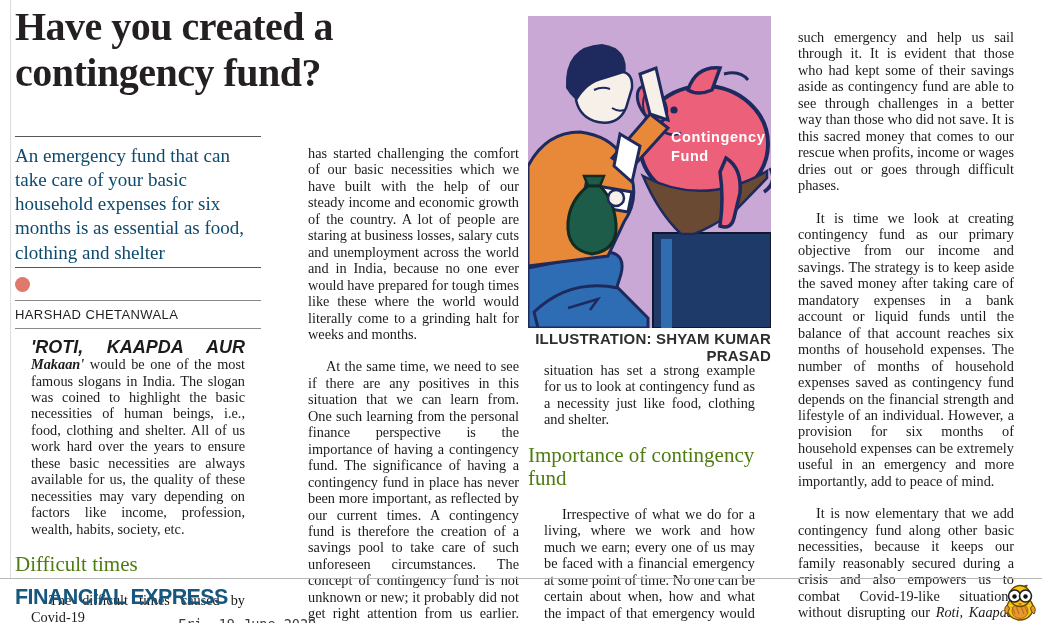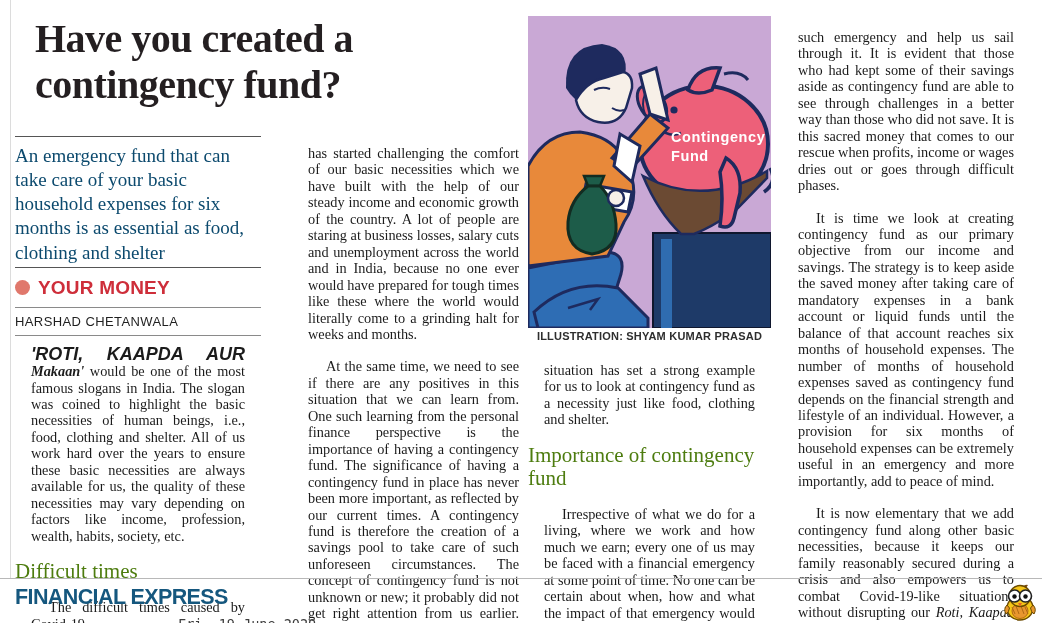--- a/index.html
+++ b/index.html
@@ -2,23 +2,23 @@
 <html><head>
 <meta charset="utf-8">
 <style>
   html,body{margin:0;padding:0;background:#ffffff;}
   body{width:1042px;height:623px;position:relative;overflow:hidden;
        font-family:"Liberation Serif", serif;color:#1c1c1c;}
 
   .page-edge{position:absolute;left:10px;top:0;width:1px;height:578px;background:#dcdcdc;}
 
   
-  .headline{position:absolute;left:15px;top:16px;width:440px;
+  .headline{position:absolute;left:15px;top:4px;width:440px;
     font-family:"Liberation Serif", serif;font-weight:600;font-size:40px;
-    line-height:1.14;color:#241f21;letter-spacing:-0.5px;margin-left:20px;}
+    line-height:1.14;color:#241f21;letter-spacing:-0.5px;}
 
   
   .col1{position:absolute;left:15px;top:136px;width:246px;}
   .rule{border:none;border-top:1.6px solid #555;margin:0;}
   .rule-light{border:none;border-top:1px solid #8a8a8a;margin:0;}
   .standfirst{font-size:19px;line-height:1.27;color:#0c4a6e;margin:7px 0 2px 0;}
   .section-row{display:flex;align-items:center;gap:8px;margin:9px 0 8px 0;}
   .section-dot{width:15px;height:15px;border-radius:50%;background:#e0786c;flex:0 0 auto;}
   .section-label{font-family:"Liberation Sans", sans-serif;font-weight:700;
     font-size:19px;color:#ce2e3a;letter-spacing:0.2px;}
@@ -37,22 +37,22 @@
   .col2{position:absolute;left:292px;top:129px;width:243px;}
   .col3{position:absolute;left:528px;top:346px;width:243px;}
   .col4{position:absolute;left:782px;top:13px;width:248px;}
 
   .credit{font-style:italic;font-weight:700;font-size:15px;line-height:1.3;
     text-align:right;margin-top:24px;color:#161616;}
 
   
   .illo{position:absolute;left:528px;top:16px;width:243px;height:312px;}
   .illo svg{display:block;}
-  .illo-caption{position:absolute;left:528px;top:330px;width:243px;text-align:center;
-    font-family:"Liberation Sans", sans-serif;font-weight:700;font-size:11px;
+  .illo-caption{position:absolute;left:528px;top:330px;width:243px;text-align:right;
+    font-family:"Liberation Sans", sans-serif;font-weight:700;font-size:15px;
     color:#2e2e2e;letter-spacing:0.2px;}
   .piglabel{font-family:"Liberation Sans", sans-serif;font-weight:700;letter-spacing:0.6px;}
 
   
   .footer-line{position:absolute;left:0;top:578px;width:1042px;height:0;border-top:1px solid #b8b8b8;}
   .logo{position:absolute;left:15px;top:587px;width:158px;}
   .brand{font-family:"Liberation Sans", sans-serif;font-weight:700;font-size:21.5px;
     color:#15577e;letter-spacing:-0.6px;line-height:1;white-space:nowrap;}
   .tagline{font-family:"Liberation Sans", sans-serif;font-weight:700;font-size:8px;
     color:#d0242c;letter-spacing:0.6px;text-align:right;margin-top:15px;}
@@ -69,21 +69,20 @@
   <div>Have you created a</div>
   <div>contingency fund?</div>
 </div>
 
 <div class="col1">
   <hr class="rule">
   <div class="standfirst">An emergency fund that can take care of your basic household expenses for six months is as essential as food, clothing and shelter</div>
   <hr class="rule">
   <div class="section-row">
     <span class="section-dot"></span>
-    <span class="section-label">YOUR MONEY</span>
   </div>
   <hr class="rule-light">
   <div class="byline">HARSHAD CHETANWALA</div>
   <hr class="rule-light">
   <p class="bodytext first"><span class="lead-bold">'ROTI, KAAPDA AUR </span><span class="lead-italic">Makaan'</span><span> would be one of the most famous slogans in India. The slogan was coined to highlight the basic necessities of human beings, i.e., food, clothing and shelter. All of us work hard over the years to ensure these basic necessities are always available for us, the quality of these necessities may vary depending on factors like income, profession, wealth, habits, society, etc.</span></p>
   <h3 class="subhead">Difficult times</h3>
   <p class="bodytext indent">The difficult times caused by Covid-19</p>
 </div>
 
 <div class="col2">

